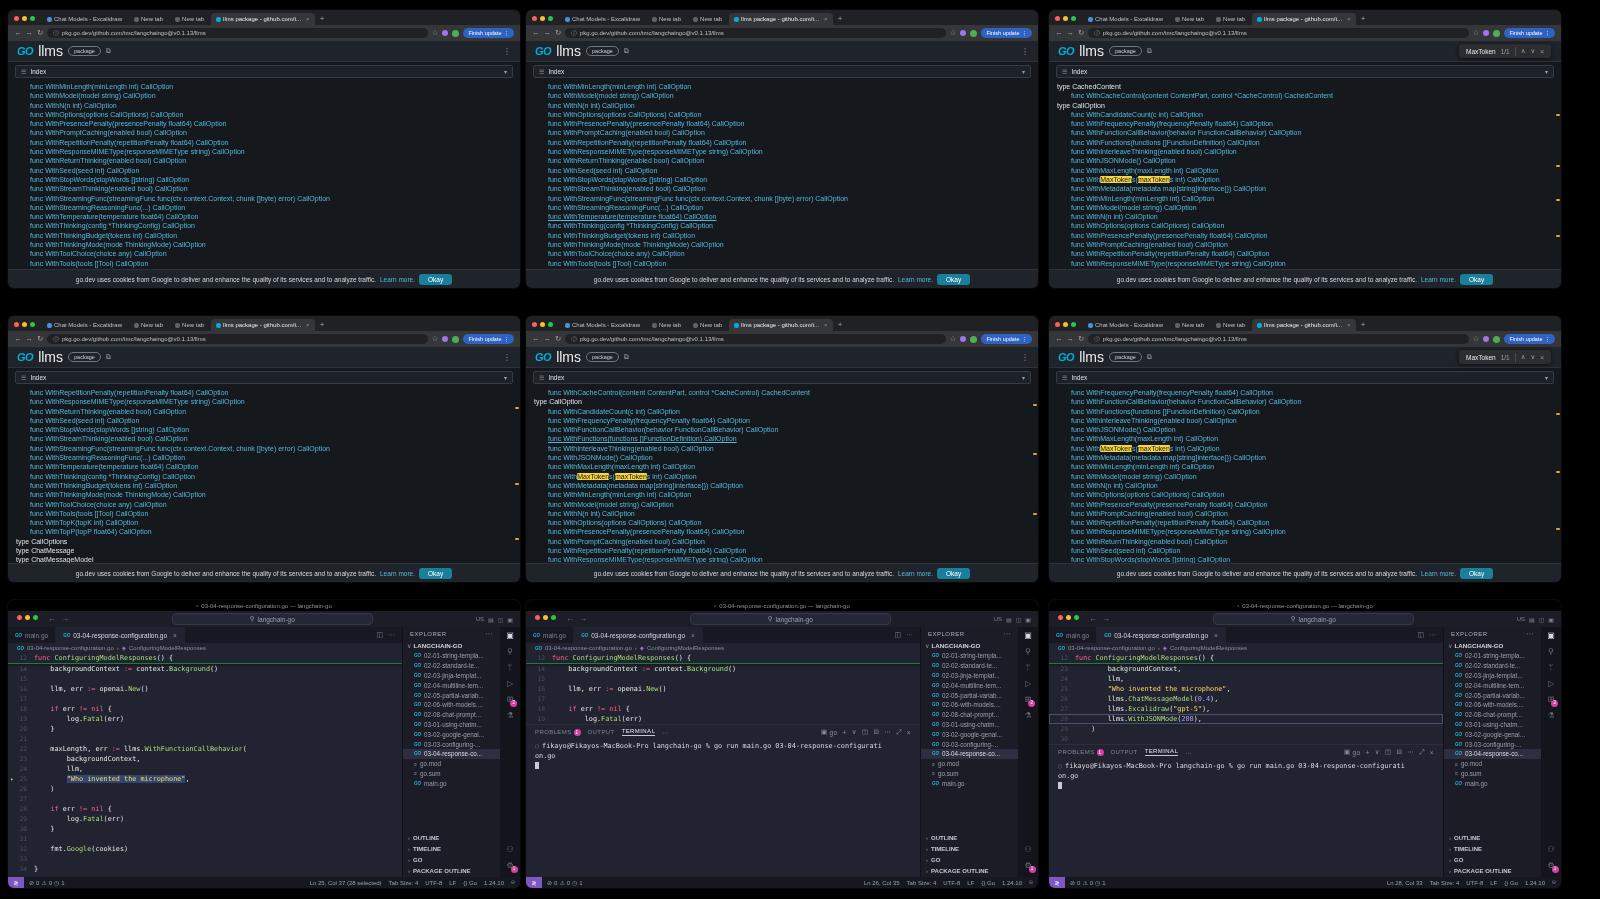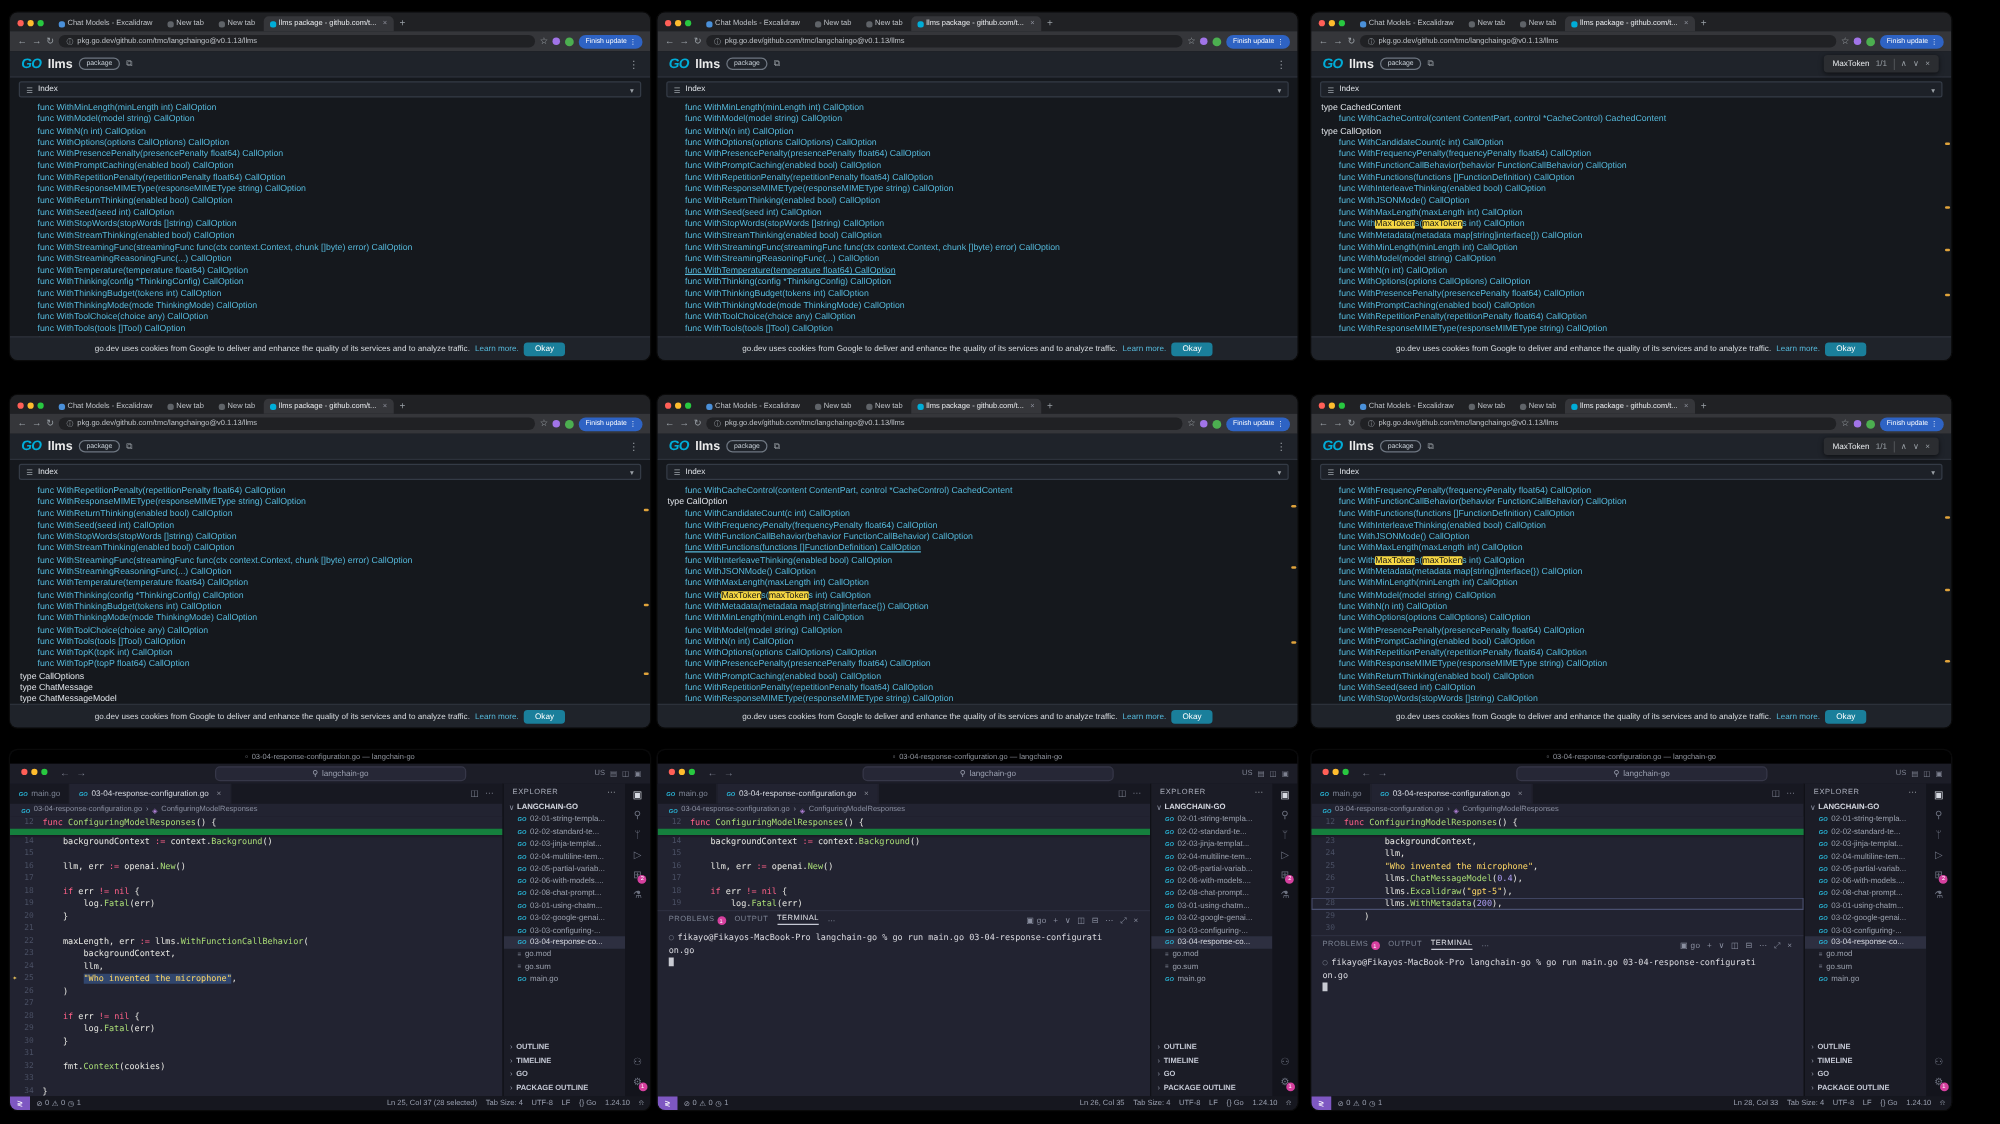--- a/index.html
+++ b/index.html
@@ -27,21 +27,21 @@
   .avatar-dot{width:7px;height:7px;border-radius:50%;background:#4caf50;}
   .finish{background:#2e63c4;color:#fff;font-size:5.5px;border-radius:6px;padding:2px 5px;display:flex;gap:2px;align-items:center;}
   .findbar{position:absolute;top:34px;right:10px;height:14px;background:#2b2d31;border-radius:3px;
            box-shadow:0 1px 4px rgba(0,0,0,.6);display:flex;align-items:center;gap:5px;padding:0 7px;
            font-size:6.5px;color:#e8eaed;z-index:5;}
   .find-count{color:#9aa0a6;}
   .find-div{width:1px;height:9px;background:#4a4d51;}
   .find-btn{color:#9aa0a6;font-size:6.5px;}
   .site-header{height:20px;background:#1f232a;border-bottom:1px solid #2c313a;display:flex;align-items:center;gap:5px;padding:0 9px;flex:0 0 auto;}
   .go-logo{color:#00add8;font-weight:bold;font-size:11px;font-style:italic;letter-spacing:-.5px;}
-  .pkg-title{color:#ececec;font-weight:bold;font-size:10px;}
+  .pkg-title{color:#ececec;font-weight:normal;font-size:14px;}
   .pkg-badge{border:1px solid #6e7681;border-radius:7px;font-size:5.5px;padding:1px 5px;color:#c9d1d9;}
   .copy-ic{color:#9aa0a6;font-size:7px;}
   .kebab{margin-left:auto;color:#9aa0a6;font-size:8px;}
   .index-bar{margin:3px 7px 2px 7px;border:1px solid #343b46;background:#1d2128;border-radius:2px;height:11px;
              display:flex;align-items:center;gap:4px;padding:0 5px;font-size:6.5px;color:#dfe3e8;flex:0 0 auto;}
   .idx-ic{color:#9aa0a6;font-size:6px;}
   .caret{margin-left:auto;color:#9aa0a6;font-size:6px;}
   .b-list{flex:1;overflow:hidden;padding-top:2px;position:relative;font-size:7px;line-height:9.3px;}
   .row-func{color:#55b8da;padding-left:22px;white-space:nowrap;overflow:hidden;}
   .row-type{color:#dfe3e8;padding-left:8px;white-space:nowrap;}
@@ -71,21 +71,21 @@
   .vtabs-right{margin-left:auto;display:flex;gap:5px;align-items:center;color:#7d8190;padding:0 7px;font-size:7px;}
   .crumbs{height:10px;display:flex;align-items:center;gap:3px;padding:0 9px;font-size:6px;color:#8a8fa0;flex:0 0 auto;white-space:nowrap;overflow:hidden;}
   .crumb-sym{color:#b180d7;font-size:5.5px;}
   .editor{position:relative;flex:0 0 auto;overflow:hidden;}
   .editor.grow{flex:1;}
   .codeline{display:flex;height:10px;line-height:10px;font-family:"DejaVu Sans Mono",monospace;
             font-size:6.8px;white-space:pre;position:relative;}
   .codeline.boxline{box-shadow:inset 0 0 0 1px #4a5070;}
   .gut{width:26px;flex:0 0 auto;text-align:right;padding-right:7px;color:#4a5064;font-size:6.3px;position:relative;}
   .sticky .gut,.codeline .gut{box-sizing:border-box;}
-  .sticky{border-bottom:5px solid #15803d;background:#222331;box-shadow:0 1px 3px rgba(0,0,0,.45);}
+  .sticky{border-bottom:1px solid #15803d;background:#222331;box-shadow:0 1px 3px rgba(0,0,0,.45);}
   .tk{color:#ff6188;} .tf{color:#a9dc76;} .ts{color:#ffd866;} .td{color:#ab9df2;} .tp{color:#e8e8e3;}
   .selx{background:rgba(68,112,184,.45);}
   .sparkle{position:absolute;left:2px;top:0;color:#e8c15a;font-size:6px;}
   .term{flex:1;display:flex;flex-direction:column;border-top:1px solid #2c2e3f;min-height:0;}
   .term-head{height:14px;display:flex;align-items:center;gap:7px;padding:0 9px;font-size:6px;
              letter-spacing:.4px;color:#7d8494;flex:0 0 auto;}
   .term-tab{display:flex;align-items:center;gap:2px;}
   .term-tab.active{color:#e2e4ea;border-bottom:1px solid #c5c8d4;padding-bottom:1px;}
   .pbadge{background:#d6409f;color:#fff;border-radius:50%;width:7px;height:7px;font-size:4.5px;
           display:inline-flex;align-items:center;justify-content:center;}
@@ -717,21 +717,21 @@
             <div class="codeline"><span class="gut">22</span><span><span class="tp">    maxLength, err </span><span class="tk">:= </span><span class="tp">llms.</span><span class="tf">WithFunctionCallBehavior</span><span class="tp">(</span></span></div>
             <div class="codeline"><span class="gut">23</span><span><span class="tp">        backgroundContext,</span></span></div>
             <div class="codeline"><span class="gut">24</span><span><span class="tp">        llm,</span></span></div>
             <div class="codeline"><span class="gut">25<span class="sparkle">✦</span></span><span><span class="tp">        </span><span class="ts selx">"Who invented the microphone"</span><span class="tp">,</span></span></div>
             <div class="codeline"><span class="gut">26</span><span><span class="tp">    )</span></span></div>
             <div class="codeline"><span class="gut">27</span><span></span></div>
             <div class="codeline"><span class="gut">28</span><span><span class="tp">    </span><span class="tk">if</span><span class="tp"> err </span><span class="tk">!=</span><span class="tp"> </span><span class="tk">nil</span><span class="tp"> {</span></span></div>
             <div class="codeline"><span class="gut">29</span><span><span class="tp">        log.</span><span class="tf">Fatal</span><span class="tp">(err)</span></span></div>
             <div class="codeline"><span class="gut">30</span><span><span class="tp">    }</span></span></div>
             <div class="codeline"><span class="gut">31</span><span></span></div>
-            <div class="codeline"><span class="gut">32</span><span><span class="tp">    fmt.</span><span class="tf">Context</span><span class="tp">(cookies)</span></span></div>
+            <div class="codeline"><span class="gut">32</span><span><span class="tp">    fmt.</span><span class="tf">Google</span><span class="tp">(cookies)</span></span></div>
             <div class="codeline"><span class="gut">33</span><span></span></div>
             <div class="codeline"><span class="gut">34</span><span><span class="tp">}</span></span></div>
           </div>
         </div>
         <div class="explorer">
           <div class="exp-head">
             <span>EXPLORER</span>
             <span class="kebab">⋯</span>
           </div>
           <div class="exp-root">
@@ -1104,21 +1104,21 @@
             <span class="crumb-sym">◈</span>
             <span>ConfiguringModelResponses</span>
           </div>
           <div class="editor">
             <div class="codeline sticky"><span class="gut">12</span><span><span class="tk">func </span><span class="tf">ConfiguringModelResponses</span><span class="tp">() {</span></span></div>
             <div class="codeline"><span class="gut">23</span><span><span class="tp">        backgroundContext,</span></span></div>
             <div class="codeline"><span class="gut">24</span><span><span class="tp">        llm,</span></span></div>
             <div class="codeline"><span class="gut">25</span><span><span class="tp">        </span><span class="ts">"Who invented the microphone"</span><span class="tp">,</span></span></div>
             <div class="codeline"><span class="gut">26</span><span><span class="tp">        llms.</span><span class="tf">ChatMessageModel</span><span class="tp">(</span><span class="td">0.4</span><span class="tp">),</span></span></div>
             <div class="codeline"><span class="gut">27</span><span><span class="tp">        llms.</span><span class="tf">Excalidraw</span><span class="tp">(</span><span class="ts">"gpt-5"</span><span class="tp">),</span></span></div>
-            <div class="codeline boxline"><span class="gut">28</span><span><span class="tp">        llms.</span><span class="tf">WithMetadata</span><span class="tp">(</span><span class="td">200</span><span class="tp">),</span></span></div>
+            <div class="codeline boxline"><span class="gut">28</span><span><span class="tp">        llms.</span><span class="tf">WithJSONMode</span><span class="tp">(</span><span class="td">200</span><span class="tp">),</span></span></div>
             <div class="codeline"><span class="gut">29</span><span><span class="tp">    )</span></span></div>
             <div class="codeline"><span class="gut">30</span><span></span></div>
           </div>
           <div class="term">
             <div class="term-head">
               <div class="term-tab">
                 <span>PROBLEMS</span>
                 <span class="pbadge">1</span>
               </div>
               <div class="term-tab">

